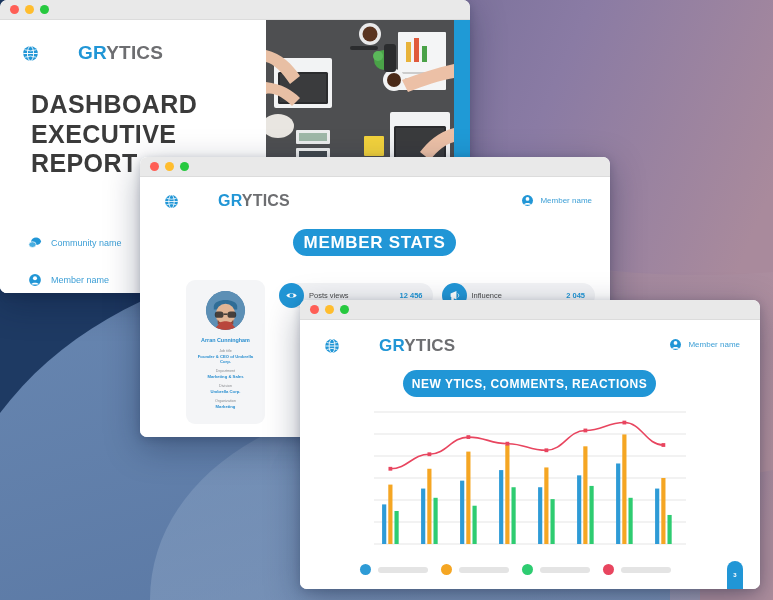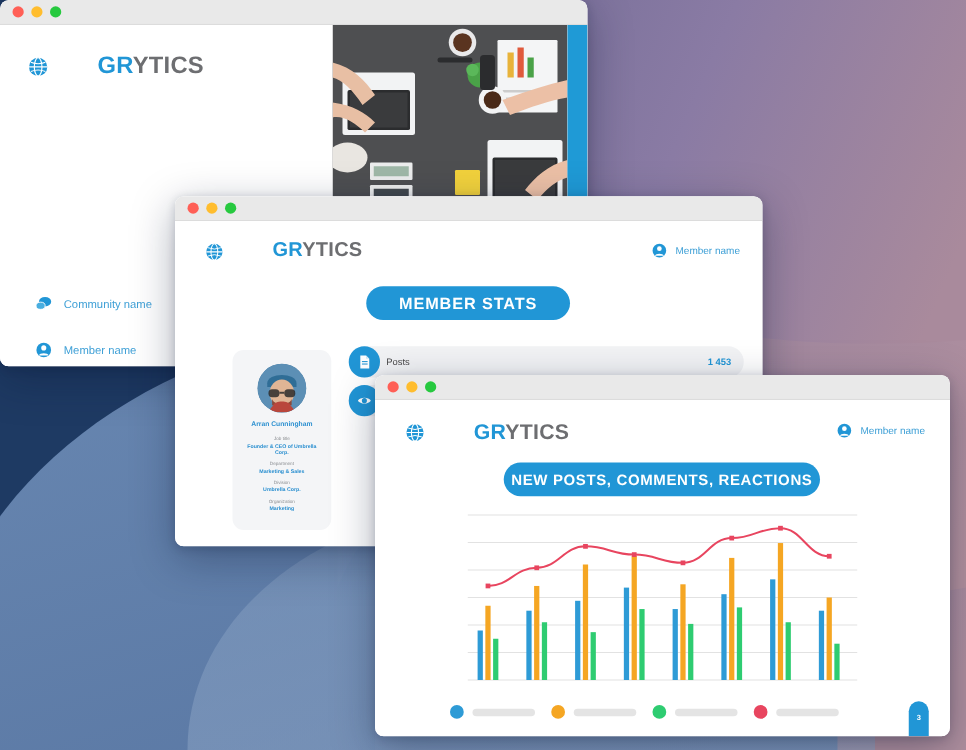--- a/index.html
+++ b/index.html
@@ -65,21 +65,21 @@
   
   #win-stats { left:140px; top:157px; width:470px; height:280px; }
   #stats-logo { position:absolute; left:24px; top:15px; }
   #stats-logo .wordmark { font-size:16px; }
   #stats-member { position:absolute; right:18px; top:17px; display:flex; align-items:center; gap:6px; }
   #stats-member .mtxt { font-size:8px; color:#3d9fd6; }
   #stats-banner {
     position:absolute; left:153px; top:52px; width:163px; height:27px;
     background:#2196d6; border-radius:14px;
     display:flex; align-items:center; justify-content:center;
-    color:#fff; font-size:13px; font-weight:700; letter-spacing:.7px;
+    color:#fff; font-size:17px; font-weight:700; letter-spacing:.7px;
   }
   #profile-card {
     position:absolute; left:46px; top:103px; width:79px; height:144px;
     background:#f4f5f7; border-radius:9px;
     padding:11px 6px 0; text-align:center;
   }
   .avatar {
     width:39px; height:39px; border-radius:50%; margin:0 auto;
     overflow:hidden; background:#4a7fa8; position:relative;
   }
@@ -182,20 +182,25 @@
         <svg class="globe" width="17" height="17" viewBox="0 0 20 20">
           <circle cx="10" cy="10" r="8.6" fill="#2196d6"></circle>
           <ellipse cx="10" cy="10" rx="3.6" ry="8.6" fill="none" stroke="#ffffff" stroke-width="1.1"></ellipse>
           <line x1="1.4" y1="10" x2="18.6" y2="10" stroke="#ffffff" stroke-width="1.1"></line>
           <path d="M3.2 5.6 Q10 8.4 16.8 5.6" fill="none" stroke="#ffffff" stroke-width="1"></path>
           <path d="M3.2 14.4 Q10 11.6 16.8 14.4" fill="none" stroke="#ffffff" stroke-width="1"></path>
         </svg>
         <span class="wordmark"><span class="gr">GR</span><span class="ytics">YTICS</span></span>
       </div>
 
+      <div id="cover-title">
+        <div>DASHBOARD</div>
+        <div>EXECUTIVE</div>
+        <div>REPORT</div>
+      </div>
 
       <div class="cover-meta" id="cover-meta-community">
         <svg width="14" height="14" viewBox="0 0 20 20">
           <ellipse cx="11.5" cy="7.6" rx="7" ry="5.4" fill="#2196d6"></ellipse>
           <path d="M7 12 L6 16 L11 13 Z" fill="#2196d6"></path>
           <ellipse cx="6.4" cy="12.3" rx="5.2" ry="4.1" fill="#49aee0" stroke="#ffffff" stroke-width="1"></ellipse>
         </svg>
         <span class="mtxt">Community name</span>
       </div>
 
@@ -327,32 +332,20 @@
         <div class="val">Umbrella Corp.</div>
       </div>
       <div class="prof-block">
         <div class="lbl">Organization</div>
         <div class="val">Marketing</div>
       </div>
     </div>
 
     <div id="stats-grid">
       <div class="stat-row">
-        <div class="stat-pill">
-          <span class="stat-ico">
-            <svg width="13" height="13" viewBox="0 0 20 20">
-                <path d="M5 2 H12 L16 6 V18 H5 Z" fill="#fff"></path>
-                <path d="M12 2 V6 H16 Z" fill="#cfe8f7"></path>
-                <rect x="7" y="9" width="7" height="1.3" fill="#2196d6"></rect>
-                <rect x="7" y="12" width="7" height="1.3" fill="#2196d6"></rect>
-              </svg>
-          </span>
-          <span class="stat-label">Posts</span>
-          <span class="stat-value">1 453</span>
-        </div>
       </div>
       <div class="stat-row">
         <div class="stat-pill">
           <span class="stat-ico">
             <svg width="13" height="13" viewBox="0 0 20 20">
                 <path d="M2 10 C5 5.4 15 5.4 18 10 C15 14.6 5 14.6 2 10 Z" fill="#fff"></path>
                 <circle cx="10" cy="10" r="3.1" fill="#2196d6"></circle>
               </svg>
           </span>
           <span class="stat-label">Posts views</span>
@@ -395,21 +388,21 @@
 
     <div id="chart-member">
       <svg width="13" height="13" viewBox="0 0 20 20">
         <circle cx="10" cy="10" r="8.4" fill="#2196d6"></circle>
         <circle cx="10" cy="7.6" r="2.9" fill="#fff"></circle>
         <path d="M4.4 16.4 C5.2 12.9 14.8 12.9 15.6 16.4 Z" fill="#fff"></path>
       </svg>
       <span class="mtxt">Member name</span>
     </div>
 
-    <div id="chart-banner">NEW POSTS, COMMENTS, REACTIONS</div>
+    <div id="chart-banner">NEW YTICS, COMMENTS, REACTIONS</div>
 
     <div id="plot">
       <svg viewBox="0 0 312 140">
         <g id="gridlines">
             <line x1="0" x2="312" y1="4" y2="4" stroke="#e2e2e2" stroke-width="0.9"></line>
             <line x1="0" x2="312" y1="26" y2="26" stroke="#e2e2e2" stroke-width="0.9"></line>
             <line x1="0" x2="312" y1="48" y2="48" stroke="#e2e2e2" stroke-width="0.9"></line>
             <line x1="0" x2="312" y1="70" y2="70" stroke="#e2e2e2" stroke-width="0.9"></line>
             <line x1="0" x2="312" y1="92" y2="92" stroke="#e2e2e2" stroke-width="0.9"></line>
             <line x1="0" x2="312" y1="114" y2="114" stroke="#e2e2e2" stroke-width="0.9"></line>

